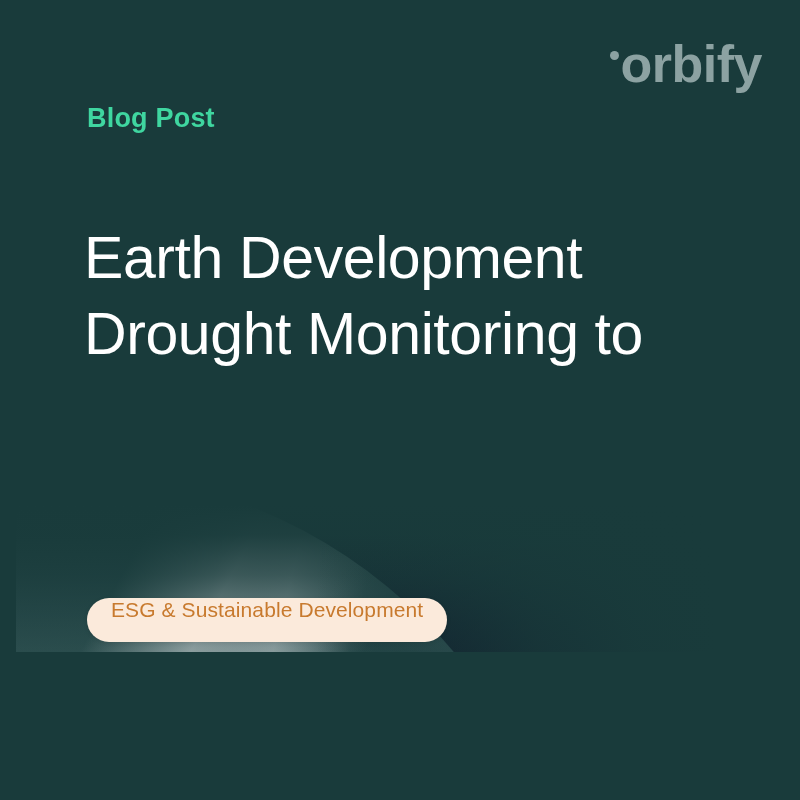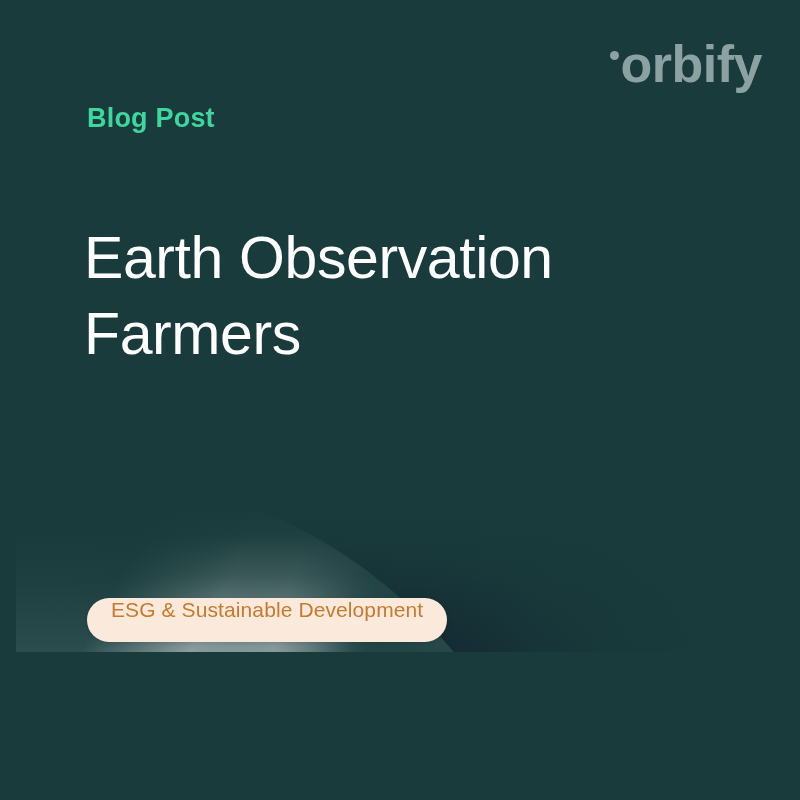--- a/index.html
+++ b/index.html
@@ -187,21 +187,21 @@
   </div>
 
   <div id="logo">
     <span id="logo-dot"></span>
     <span id="logo-word">orbify</span>
   </div>
 
   <div id="eyebrow">Blog Post</div>
 
   <h1 id="headline">
-    <span class="hl-line">Earth Observation</span>
-    <span class="hl-line">Farmers</span>
+    <span class="hl-line">Earth Development</span>
+    <span class="hl-line">Drought Monitoring to</span>
   </h1>
 
   <div id="badge">
     <span id="badge-label">ESG &amp; Sustainable Development</span>
   </div>
 
 </div>
 
 </body></html>

